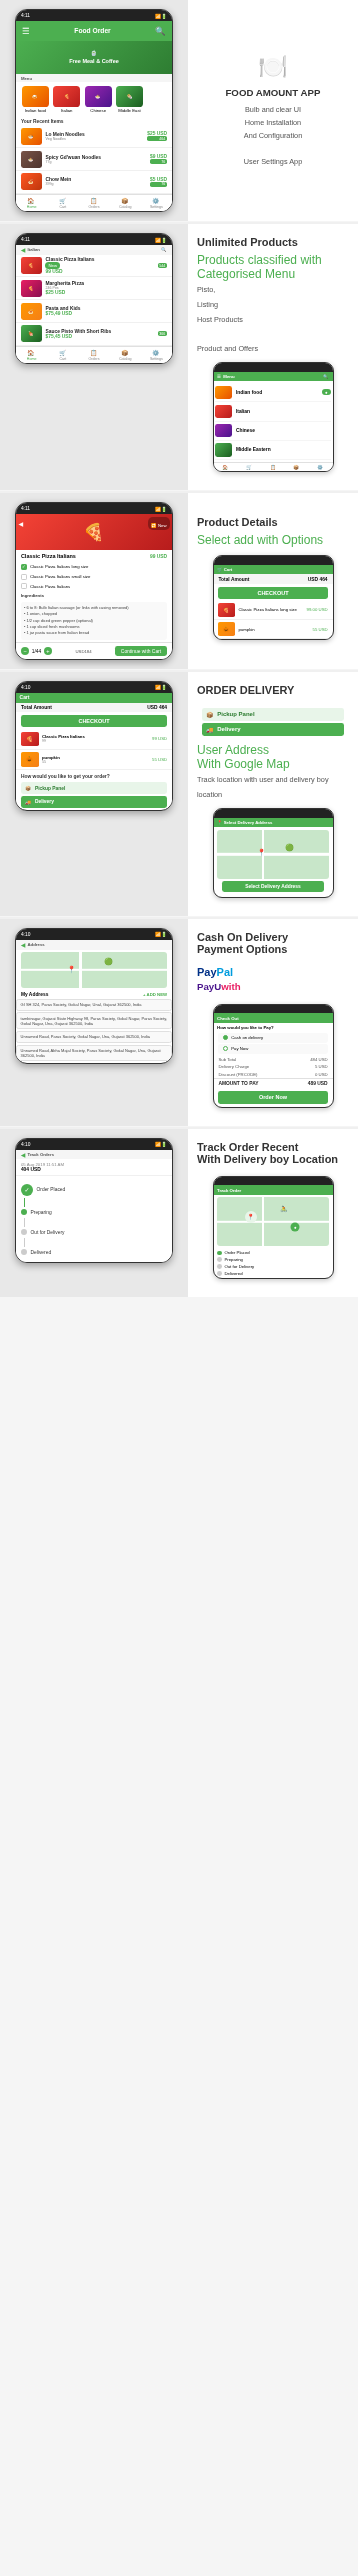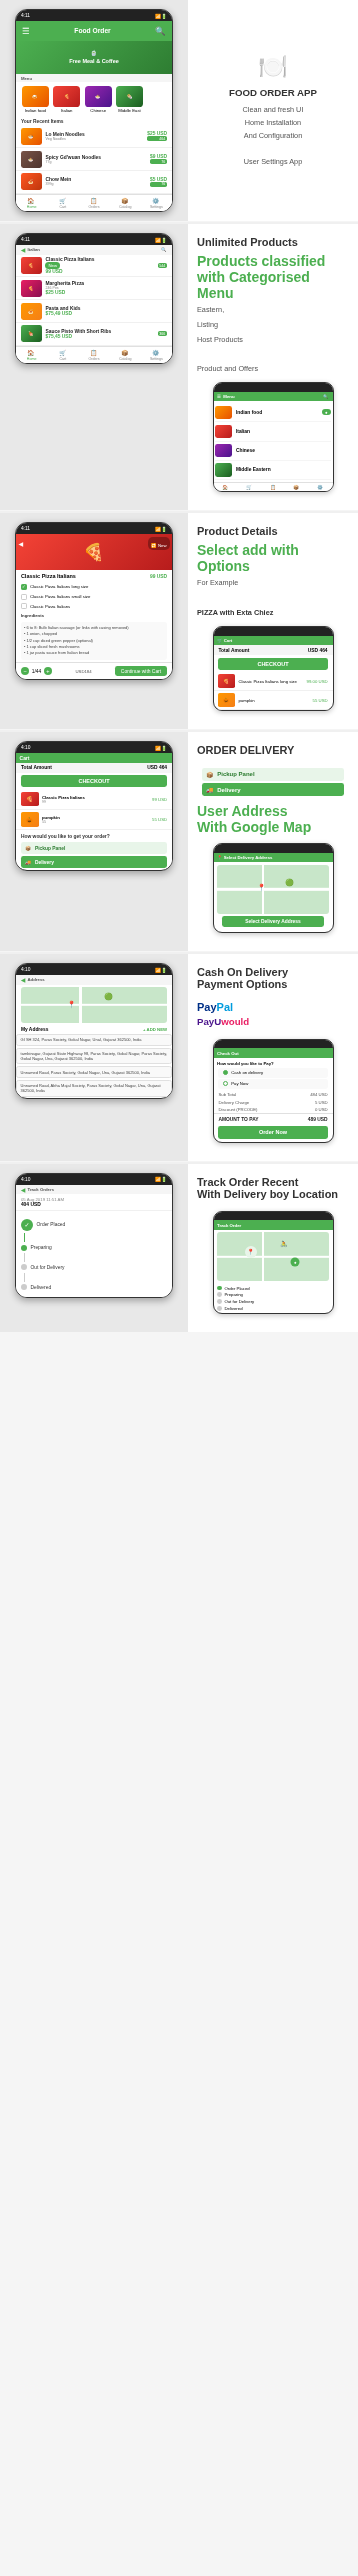--- a/index.html
+++ b/index.html
@@ -226,23 +226,23 @@
 
     
     .feature-title {
       font-size: 11px;
       font-weight: bold;
       color: #333;
       margin-bottom: 4.9px;
     }
 
     .feature-subtitle {
-      font-size: 14px;
+      font-size: 12px;
       color: #4CAF50;
-      font-weight: bold;
+      font-weight: normal;
       margin-bottom: 2.4px;
     }
 
     .feature-list {
       font-size: 7.3px;
       color: #555;
       line-height: 2;
     }
 
     
@@ -694,23 +694,23 @@
             <span class="bottom-nav-icon">⚙️</span>
             <span>Settings</span>
           </div>
         </div>
       </div>
     </div>
   </div>
 
   <div class="text-col">
     <div class="intro-icon">🍽️</div>
-    <div class="intro-title">FOOD ORDER APP</div>
+    <div class="intro-title">FOOD AMOUNT APP</div>
     <div class="intro-feature">
-      <div>Clean and fresh UI</div>
+      <div>Bulb and clear UI</div>
       <div>Home Installation</div>
       <div>And Configuration</div>
       <br>
       <div>User Settings App</div>
     </div>
   </div>
 </div>
 
 <div class="section-divider"></div>
 
@@ -791,21 +791,21 @@
           </div>
         </div>
       </div>
     </div>
   </div>
 
   <div class="text-col">
     <div class="feature-title">Unlimited Products</div>
     <div class="feature-subtitle">Products classified with Categorised Menu</div>
     <div class="feature-list">
-      <div>Eastern,</div>
+      <div>Pisto,</div>
       <div>Listing</div>
       <div>Host Products</div>
       <br>
       <div>Product and Offers</div>
     </div>
 
     <div class="mini-phone" style="margin-top:6px;">
       <div class="mini-status"></div>
       <div style="background:#4CAF50;height:9.7px;display:flex;align-items:center;padding:0 3.6px;gap:2.4px;">
         <span style="font-size:4.3px;color:#fff;">☰</span>
@@ -919,25 +919,20 @@
             <span>Continue with Cart</span>
           </div>
         </div>
       </div>
     </div>
   </div>
 
   <div class="text-col">
     <div class="feature-title">Product Details</div>
     <div class="feature-subtitle">Select add with Options</div>
-    <div class="feature-list">
-      <div>For Example</div>
-      <br>
-      <div style="font-weight:bold;color:#333;">PIZZA with Exta Chiez</div>
-    </div>
 
     <div class="mini-phone" style="margin-top:6px;">
       <div class="mini-status"></div>
       <div style="background:#4CAF50;height:9.7px;display:flex;align-items:center;padding:0 3.6px;">
         <span style="font-size:4.3px;color:#fff;font-weight:bold;">🛒 Cart</span>
       </div>
       <div class="cart-total-bar">
         <span>Total Amount</span>
         <span>USD 464</span>
       </div>
@@ -1018,20 +1013,21 @@
         <span>📦</span>
         <span>Pickup Panel</span>
       </div>
       <div class="order-delivery-option delivery-option-green" style="font-size:6px;">
         <span>🚚</span>
         <span>Delivery</span>
       </div>
     </div>
 
     <div class="feature-subtitle">User Address<br>With Google Map</div>
+    <div class="feature-list">Track location with user and delivery boy location</div>
 
     <div class="mini-phone" style="margin-top:6px;">
       <div class="mini-status"></div>
       <div style="background:#4CAF50;height:9.7px;display:flex;align-items:center;padding:0 3.6px;">
         <span style="font-size:4.3px;color:#fff;font-weight:bold;">📍 Select Delivery Address</span>
       </div>
       <div style="padding:2.4px 3.6px;">
         <div class="map-viz">
           <div class="map-road-h"></div>
           <div class="map-road-v"></div>
@@ -1094,21 +1090,21 @@
     <div class="feature-title">
       <div>Cash On Delivery</div>
       <div>Payment Options</div>
     </div>
 
     <div style="margin:6px 0 3px;">
       <span style="font-size:11px;font-weight:900;color:#003087;">Pay</span><span style="font-size:11px;font-weight:900;color:#009cde;">Pal</span>
     </div>
 
     <div style="margin-bottom:6px;">
-      <span style="font-size:9.7px;font-weight:bold;color:#4a148c;">PayU</span><span style="font-size:9.7px;font-weight:bold;color:#e91e63;">would</span>
+      <span style="font-size:9.7px;font-weight:bold;color:#4a148c;">PayU</span><span style="font-size:9.7px;font-weight:bold;color:#e91e63;">with</span>
     </div>
 
     <div class="mini-phone">
       <div class="mini-status"></div>
       <div style="background:#4CAF50;height:9.7px;display:flex;align-items:center;padding:0 3.6px;">
         <span style="font-size:4.3px;color:#fff;font-weight:bold;">Check Out</span>
       </div>
       <div style="font-size:4.3px;font-weight:bold;padding:2.4px 3.6px 1.2px;">How would you like to Pay?</div>
 
       <div class="payment-option">

